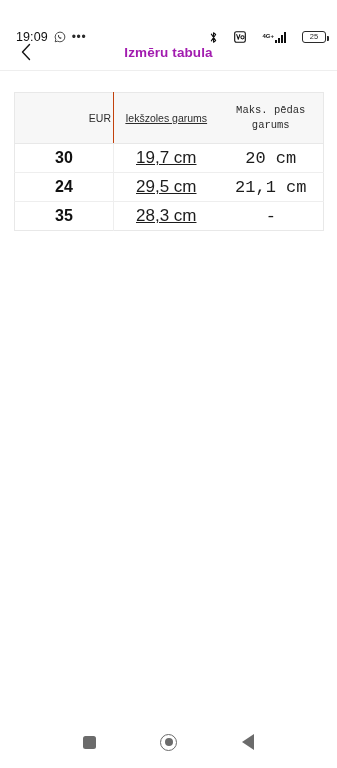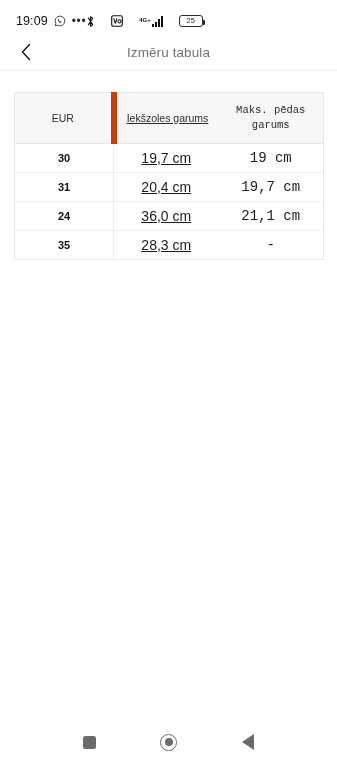--- a/index.html
+++ b/index.html
@@ -16,26 +16,26 @@
     position: relative;
     width: 337px;
     height: 768px;
     background: #ffffff;
     overflow: hidden;
   }
 
   
   .status-bar {
     position: absolute;
-    top: 0; left: 0;
+    top: 16px; left: 0;
     width: 337px;
     height: 34px;
     display: flex;
     align-items: center;
-    justify-content: flex-start;
+    justify-content: space-between;
     padding: 8px 11px 0 16px;
   }
   .status-left {
     display: flex;
     align-items: center;
     gap: 6px;
   }
   .status-time {
     font-size: 12.5px;
     color: #0f0f0f;
@@ -124,22 +124,22 @@
     display: flex;
     align-items: center;
     justify-content: center;
     cursor: pointer;
   }
   .chev { width: 12px; height: 18px; display: block; }
   .page-title {
     width: 100%;
     text-align: center;
     font-size: 13.5px;
-    color: #737373;
-    font-weight: 400;
+    color: #a21caf;
+    font-weight: 700;
     letter-spacing: 0.1px;
   }
 
   
   .table-wrap {
     position: absolute;
     top: 92px;
     left: 14px;
     width: 309px;
   }
@@ -164,36 +164,37 @@
     color: #2c2c2c;
     line-height: 15px;
     border-bottom: 1px solid #e8e8e8;
   }
   table.size-table th.col-eur,
   table.size-table td.col-eur {
     width: 99px;
     border-right: 1px solid #eeeeee;
   }
   table.size-table thead th.col-eur {
-    border-right: 6px solid #c2410c;
+    border-right: 1px solid #c2410c;
+    text-align: right;
   }
   table.size-table th.col-b,
   table.size-table td.col-b { width: 105px; text-decoration: underline; }
   table.size-table th.col-c,
   table.size-table td.col-c { width: 105px; font-family: Liberation Mono, monospace; }
 
   table.size-table tbody td {
     height: 29px;
-    font-size: 14px;
+    font-size: 17px;
     color: #1c1c1c;
     font-weight: 400;
   }
   table.size-table tbody td.col-eur {
     font-weight: 700;
-    font-size: 11px;
+    font-size: 16px;
     color: #111111;
   }
   table.size-table tbody tr:last-child td {
     border-bottom: none;
     border-radius: 8px;
   }
 
   
   .nav-bar {
     position: absolute;
@@ -304,30 +305,25 @@
         <tr>
           <th class="col-eur">EUR</th>
           <th class="col-b">Iekšzoles garums</th>
           <th class="col-c">Maks. pēdas garums</th>
         </tr>
       </thead>
       <tbody>
         <tr>
           <td class="col-eur">30</td>
           <td class="col-b">19,7 cm</td>
-          <td class="col-c">19 cm</td>
-        </tr>
-        <tr>
-          <td class="col-eur">31</td>
-          <td class="col-b">20,4 cm</td>
-          <td class="col-c">19,7 cm</td>
+          <td class="col-c">20 cm</td>
         </tr>
         <tr>
           <td class="col-eur">24</td>
-          <td class="col-b">36,0 cm</td>
+          <td class="col-b">29,5 cm</td>
           <td class="col-c">21,1 cm</td>
         </tr>
         <tr>
           <td class="col-eur">35</td>
           <td class="col-b">28,3 cm</td>
           <td class="col-c">-</td>
         </tr>
       </tbody>
     </table>
   </div>

